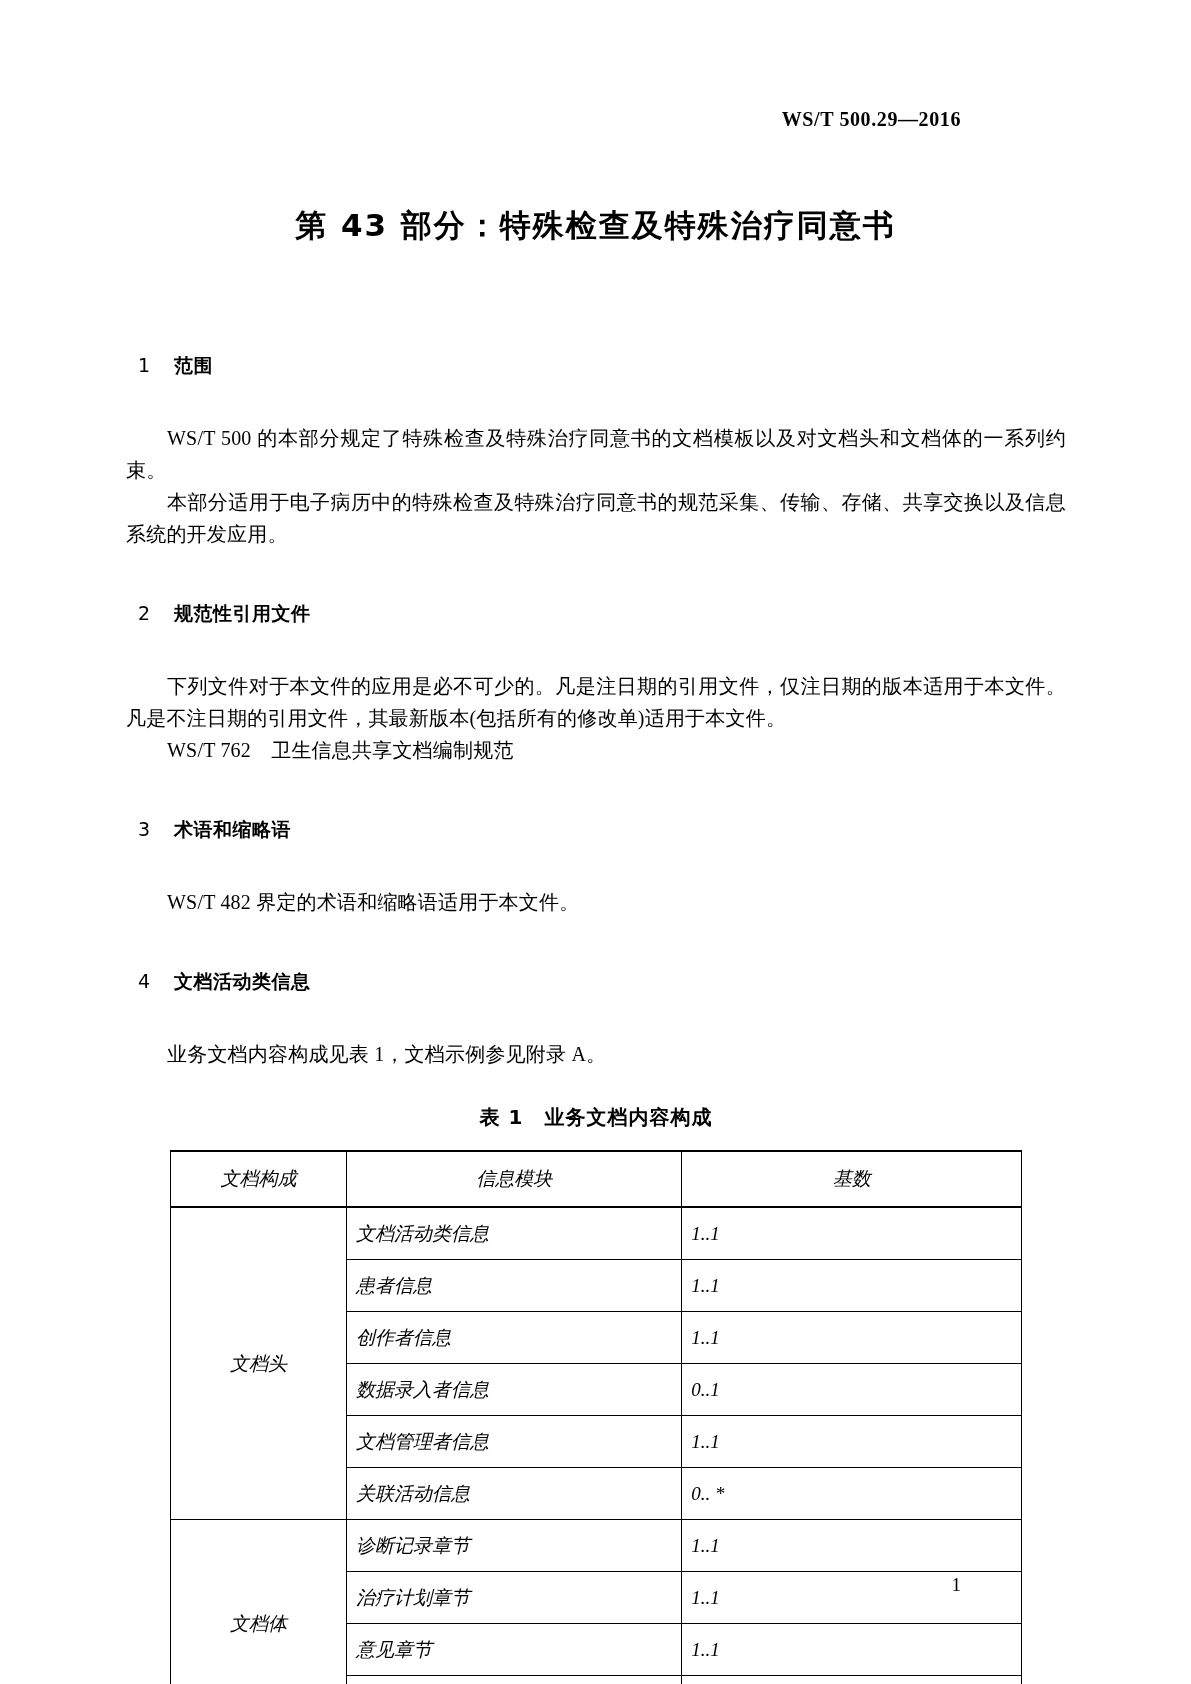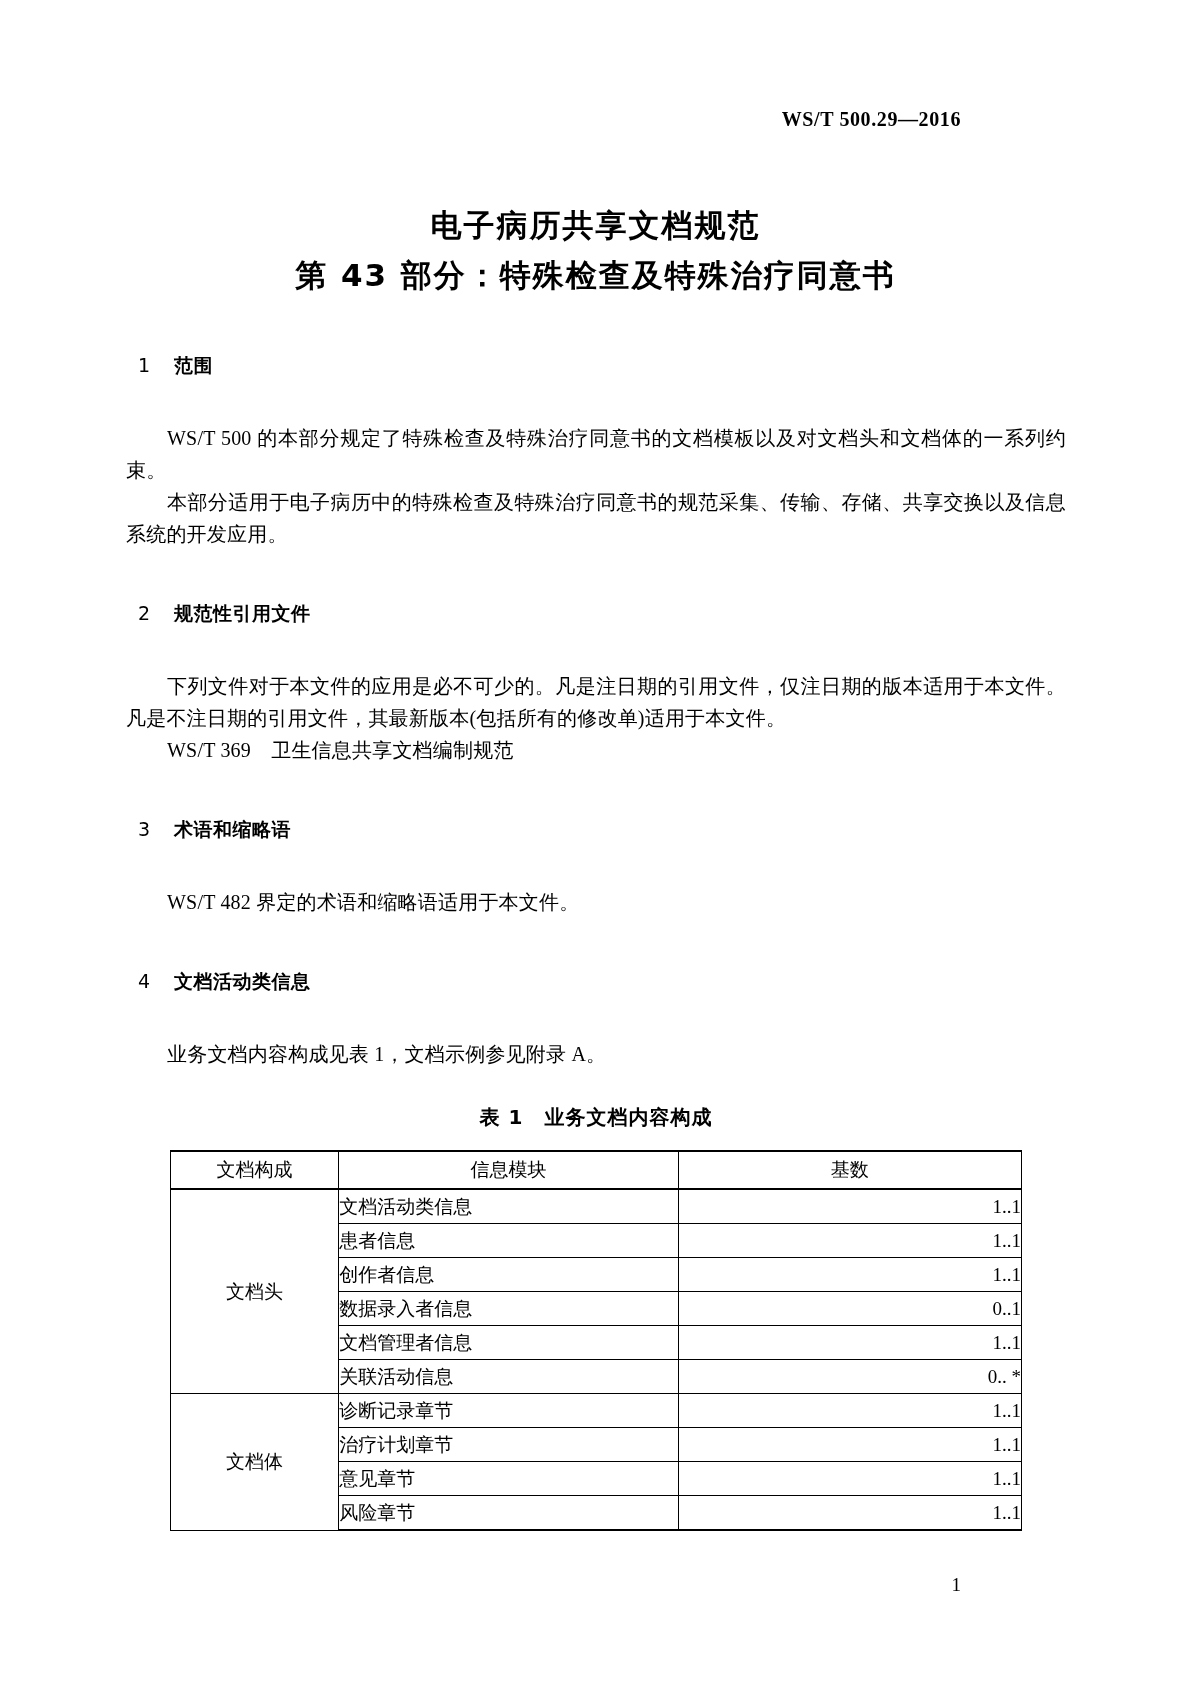--- a/index.html
+++ b/index.html
@@ -95,23 +95,24 @@
   table.doc-table {
     border-collapse: collapse;
     width: 852px;
     margin: 16px auto 0 auto;
     font-family: "Liberation Serif", "DejaVu Serif", serif;
     font-size: 19px;
   }
   table.doc-table th,
   table.doc-table td {
     border: 1px solid #000000;
-    padding: 0;
+    padding: 9px;
     height: 33px;
     font-weight: normal;
+    font-style: italic;
   }
   table.doc-table thead th {
     text-align: center;
     border-top: 2px solid #000;
     border-bottom: 2px solid #000;
     height: 36px;
   }
   table.doc-table tbody tr:last-child td {
     border-bottom: 2px solid #000;
   }
@@ -121,61 +122,60 @@
     width: 168px;
   }
   th.col-compose { width: 168px; }
   td.col-module, th.col-module {
     width: 340px;
     text-align: left;
     padding-left: 14px;
   }
   th.col-module { text-align: center; padding-left: 0; }
   td.col-card, th.col-card {
-    text-align: right;
+    text-align: left;
     width: 344px;
   }
   .row-sep-strong td { border-bottom: 2px solid #000; }
   
   .page-number {
     position: absolute;
     bottom: 88px;
     right: 126px;
     font-family: "Liberation Serif", "DejaVu Serif", serif;
     font-size: 19px;
   }
 </style>
 </head>
 <body>
 
 <div class="page">
 
   <div class="doc-header">WS/T 500.29—2016</div>
 
   <div class="title-block">
-    <div class="title-line">电子病历共享文档规范</div>
     <div class="title-line">第 43 部分：特殊检查及特殊治疗同意书</div>
   </div>
 
   <div class="content">
 
     <h2 class="clause">
       <span class="num">1</span><span>范围</span>
     </h2>
     <div class="gap-md"></div>
     <p class="body indent">WS/T 500 的本部分规定了特殊检查及特殊治疗同意书的文档模板以及对文档头和文档体的一系列约束。</p>
     <p class="body indent">本部分适用于电子病历中的特殊检查及特殊治疗同意书的规范采集、传输、存储、共享交换以及信息系统的开发应用。</p>
     <div class="gap-lg"></div>
 
     <h2 class="clause">
       <span class="num">2</span><span>规范性引用文件</span>
     </h2>
     <div class="gap-md"></div>
     <p class="body indent">下列文件对于本文件的应用是必不可少的。凡是注日期的引用文件，仅注日期的版本适用于本文件。凡是不注日期的引用文件，其最新版本(包括所有的修改单)适用于本文件。</p>
-    <p class="body indent">WS/T 369　卫生信息共享文档编制规范</p>
+    <p class="body indent">WS/T 762　卫生信息共享文档编制规范</p>
     <div class="gap-lg"></div>
 
     <h2 class="clause">
       <span class="num">3</span><span>术语和缩略语</span>
     </h2>
     <div class="gap-md"></div>
     <p class="body indent">WS/T 482 界定的术语和缩略语适用于本文件。</p>
     <div class="gap-lg"></div>
 
     <h2 class="clause">

